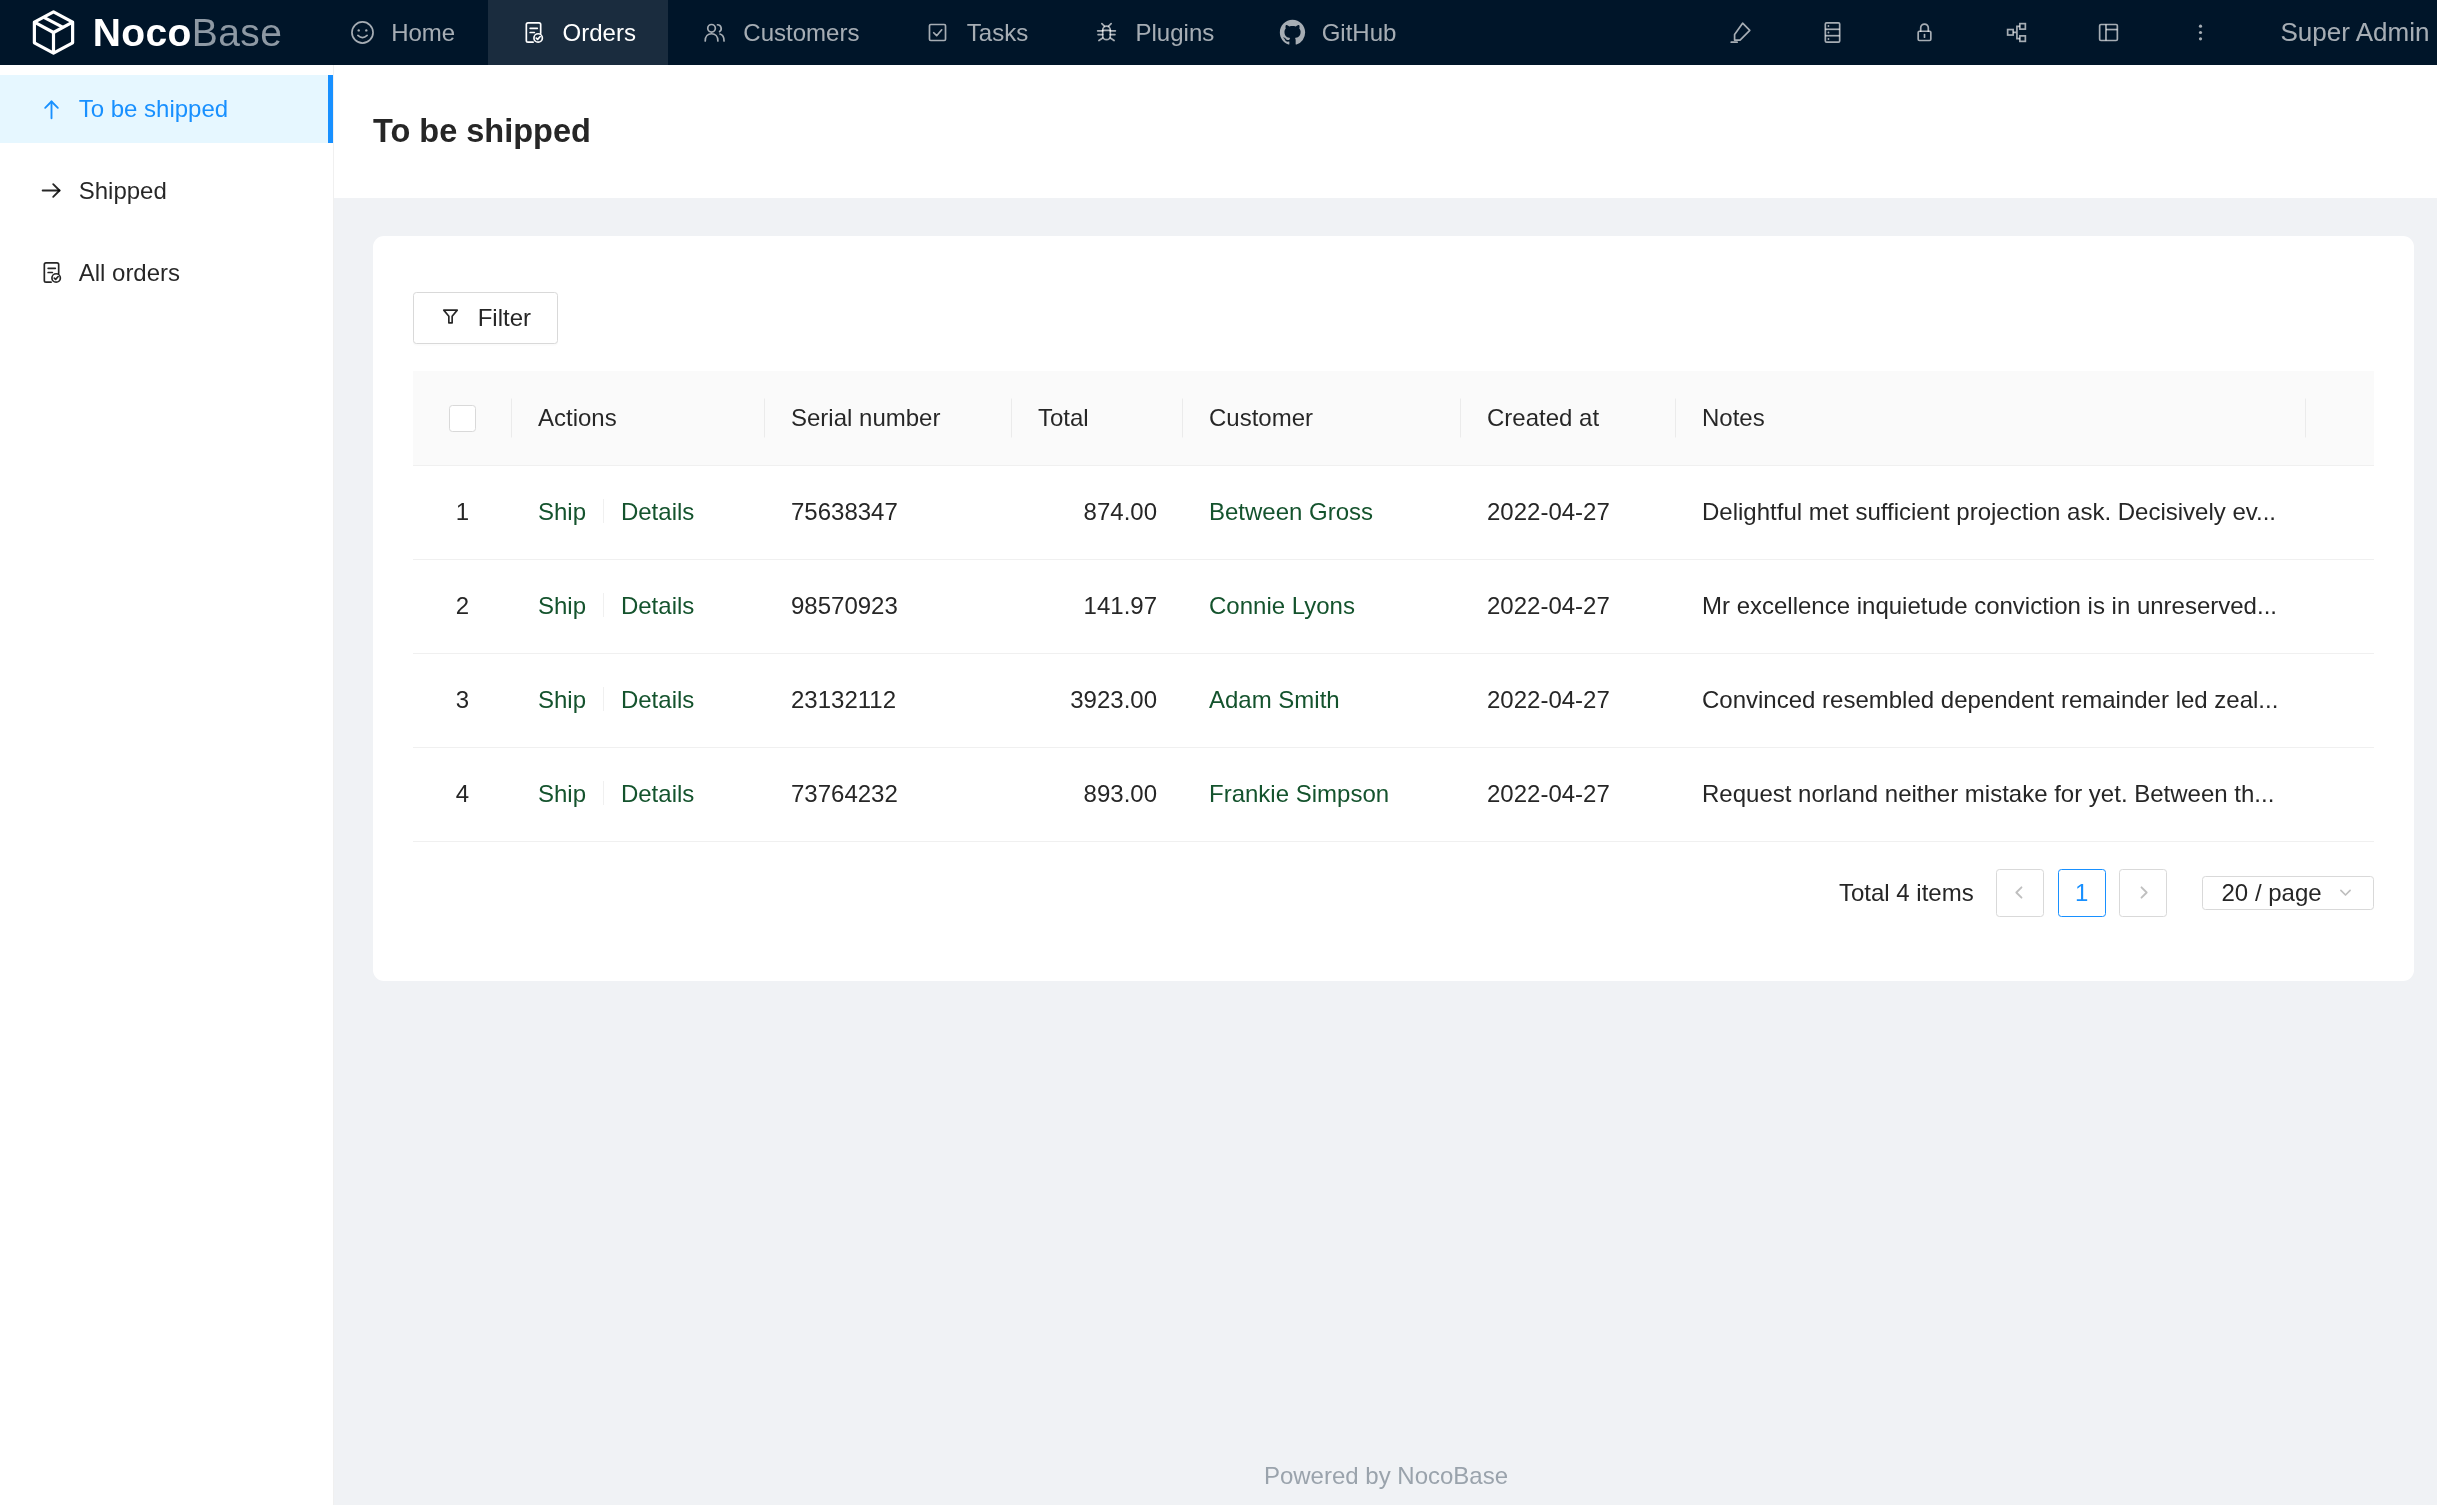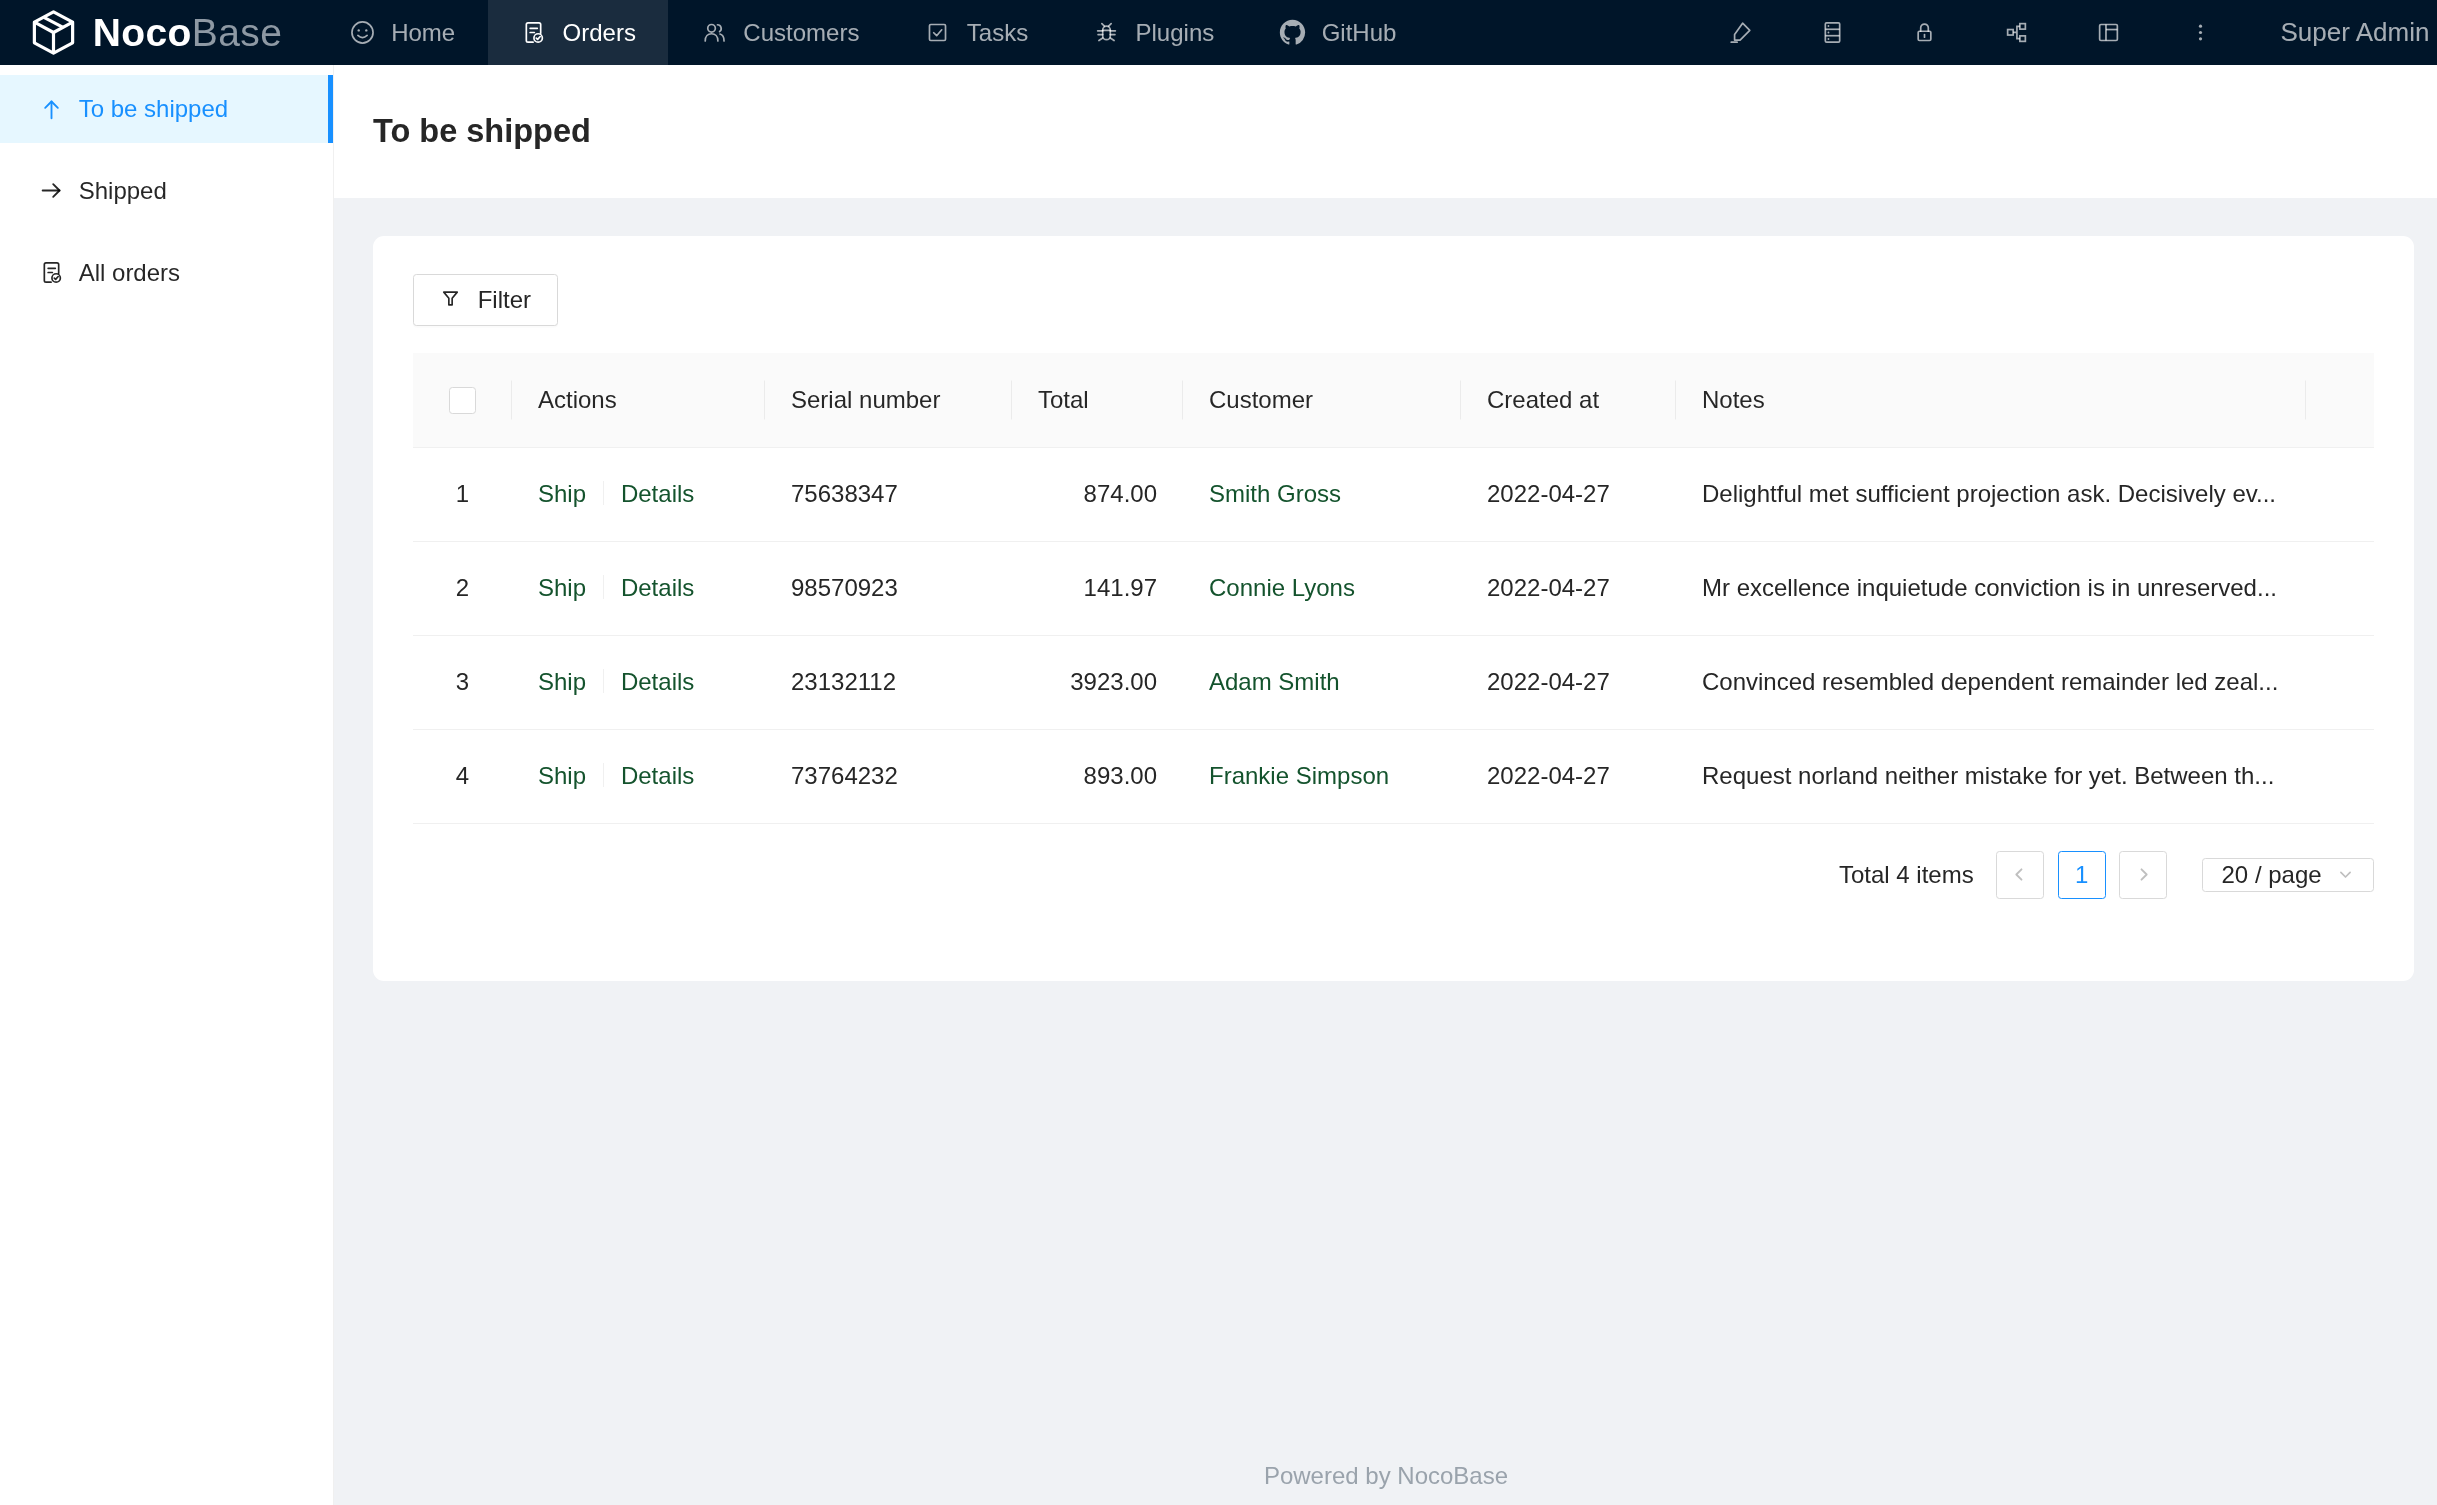--- a/index.html
+++ b/index.html
@@ -59,21 +59,21 @@
   .main { flex: 1; background: #f0f2f5; display: flex; flex-direction: column; position: relative; min-width: 0; }
   .page-header {
     background: #ffffff; height: 133px; flex: 0 0 133px;
     display: flex; align-items: center; padding-left: 39px;
   }
   .page-title { font-size: 32.5px; font-weight: 600; color: #262626; }
 
   .content { flex: 1; padding: 38px 23px 0 39px; }
   .card {
     background: #ffffff; border-radius: 11px; width: 2041px; height: 745px;
-    padding: 38px 40px 0 40px;
+    padding: 56px 40px 0 40px;
   }
 
   .filter-btn {
     height: 52px; padding: 0 26px; background: #ffffff;
     border: 0.9px solid #d9d9d9; border-radius: 3.4px;
     display: inline-flex; align-items: center; gap: 13.7px;
     font-size: 24px; color: #262626; cursor: pointer;
     box-shadow: 0 1.7px 0 rgba(0,0,0,0.016);
     font-family: "Liberation Sans", sans-serif;
   }
@@ -321,21 +321,21 @@
                 <th>Notes</th>
                 <th></th>
               </tr>
             </thead>
             <tbody>
               <tr>
                 <td class="col-sel">1</td>
                 <td><a class="lnk">Ship</a><span class="action-divider"></span><a class="lnk">Details</a></td>
                 <td>75638347</td>
                 <td class="col-total">874.00</td>
-                <td><a class="lnk">Smith Gross</a></td>
+                <td><a class="lnk">Between Gross</a></td>
                 <td>2022-04-27</td>
                 <td>Delightful met sufficient projection ask. Decisively ev...</td>
                 <td></td>
               </tr>
               <tr>
                 <td class="col-sel">2</td>
                 <td><a class="lnk">Ship</a><span class="action-divider"></span><a class="lnk">Details</a></td>
                 <td>98570923</td>
                 <td class="col-total">141.97</td>
                 <td><a class="lnk">Connie Lyons</a></td>

